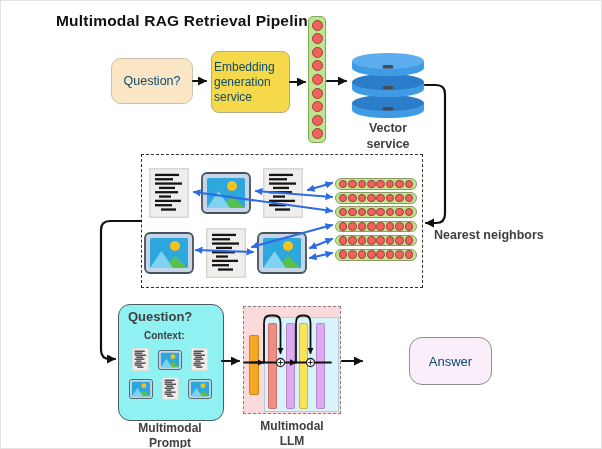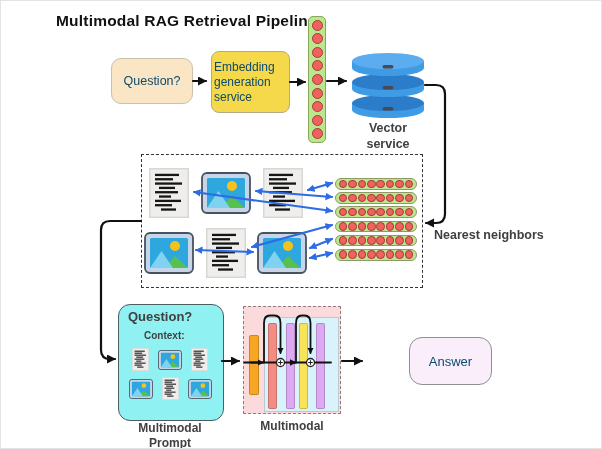--- a/index.html
+++ b/index.html
@@ -298,20 +298,21 @@
   <div class="abs llm">
     <div class="llm-inner"></div>
     <div class="bar bar-orange"></div>
     <div class="bar bar-salmon"></div>
     <div class="bar bar-violet1"></div>
     <div class="bar bar-yellow"></div>
     <div class="bar bar-violet2"></div>
   </div>
   <div class="label llm-cap">
     <div>Multimodal</div>
+    <div>LLM</div>
   </div>
 
   <div class="box answer">
     <span>Answer</span>
   </div>
 
   <svg class="overlay">
     <defs>
       <marker id="mkb" markerUnits="userSpaceOnUse" markerWidth="10" markerHeight="10" refX="8" refY="4.5" orient="auto-start-reverse">
         <path d="M0 0 L9 4.5 L0 9 Z" fill="#111"></path>

